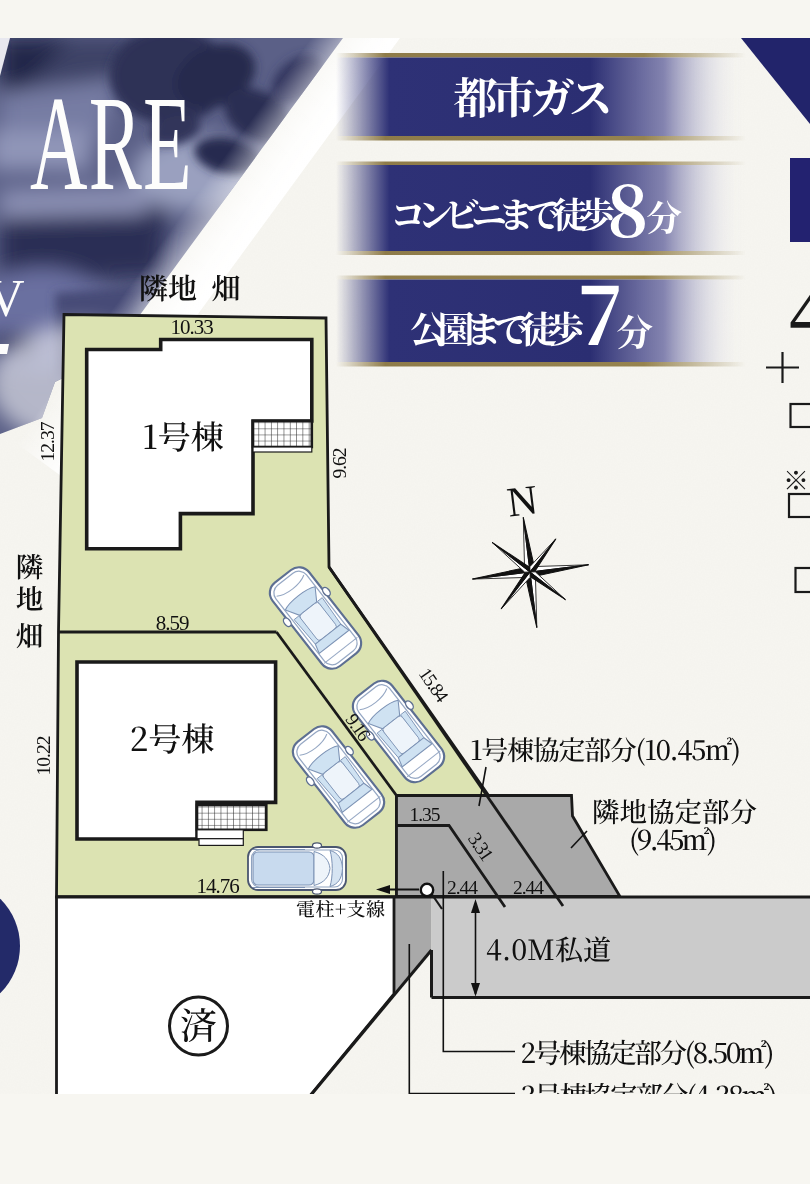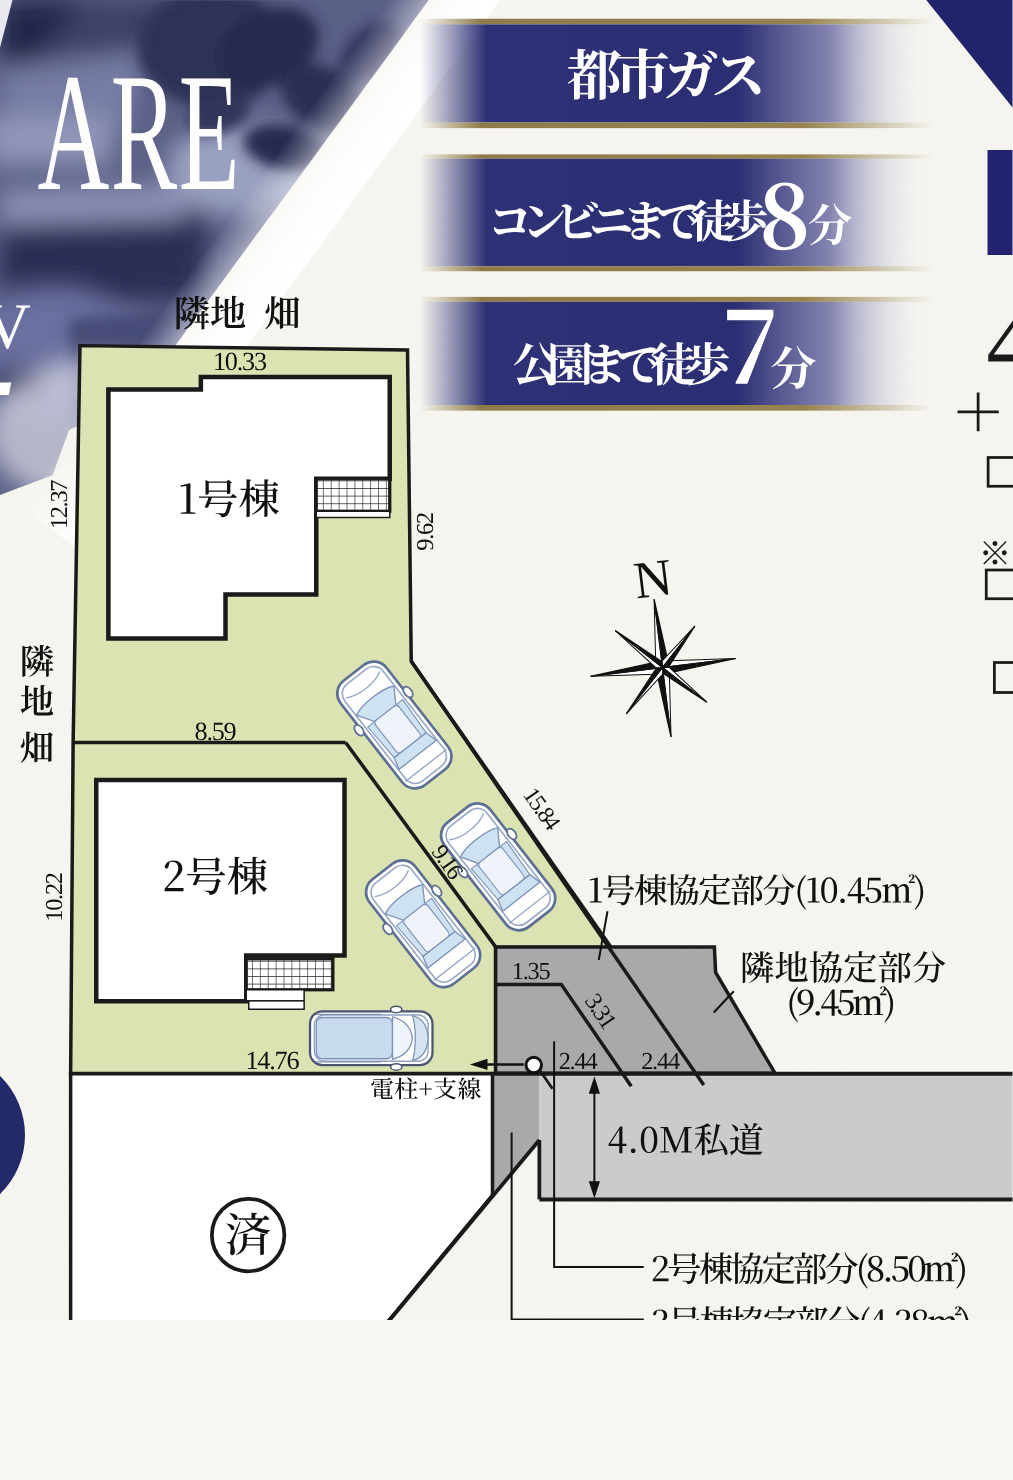--- a/index.html
+++ b/index.html
@@ -1,15 +1,15 @@
 <!DOCTYPE html>
 <html><head><meta charset="utf-8">
 <style>
 html,body{margin:0;padding:0;background:#f7f6f1;}
-#page{position:relative;width:810px;height:1056px;overflow:hidden;font-family:"Liberation Serif",serif;}
+#page{position:relative;width:810px;height:1056px;overflow:hidden;font-family:"Liberation Serif",serif;margin-top:38px;}
 </style></head>
 <body>
 <div id="page">
 <svg width="810" height="1184" viewBox="0 0 810 1184">
 <defs>
 <linearGradient id="ban" x1="336" y1="0" x2="746" y2="0" gradientUnits="userSpaceOnUse">
  <stop offset="0" stop-color="#2e3176" stop-opacity="0"></stop>
  <stop offset="0.13" stop-color="#2e3176"></stop>
  <stop offset="0.62" stop-color="#2b2e72"></stop>
  <stop offset="0.80" stop-color="#6f6fa4" stop-opacity="0.85"></stop>

